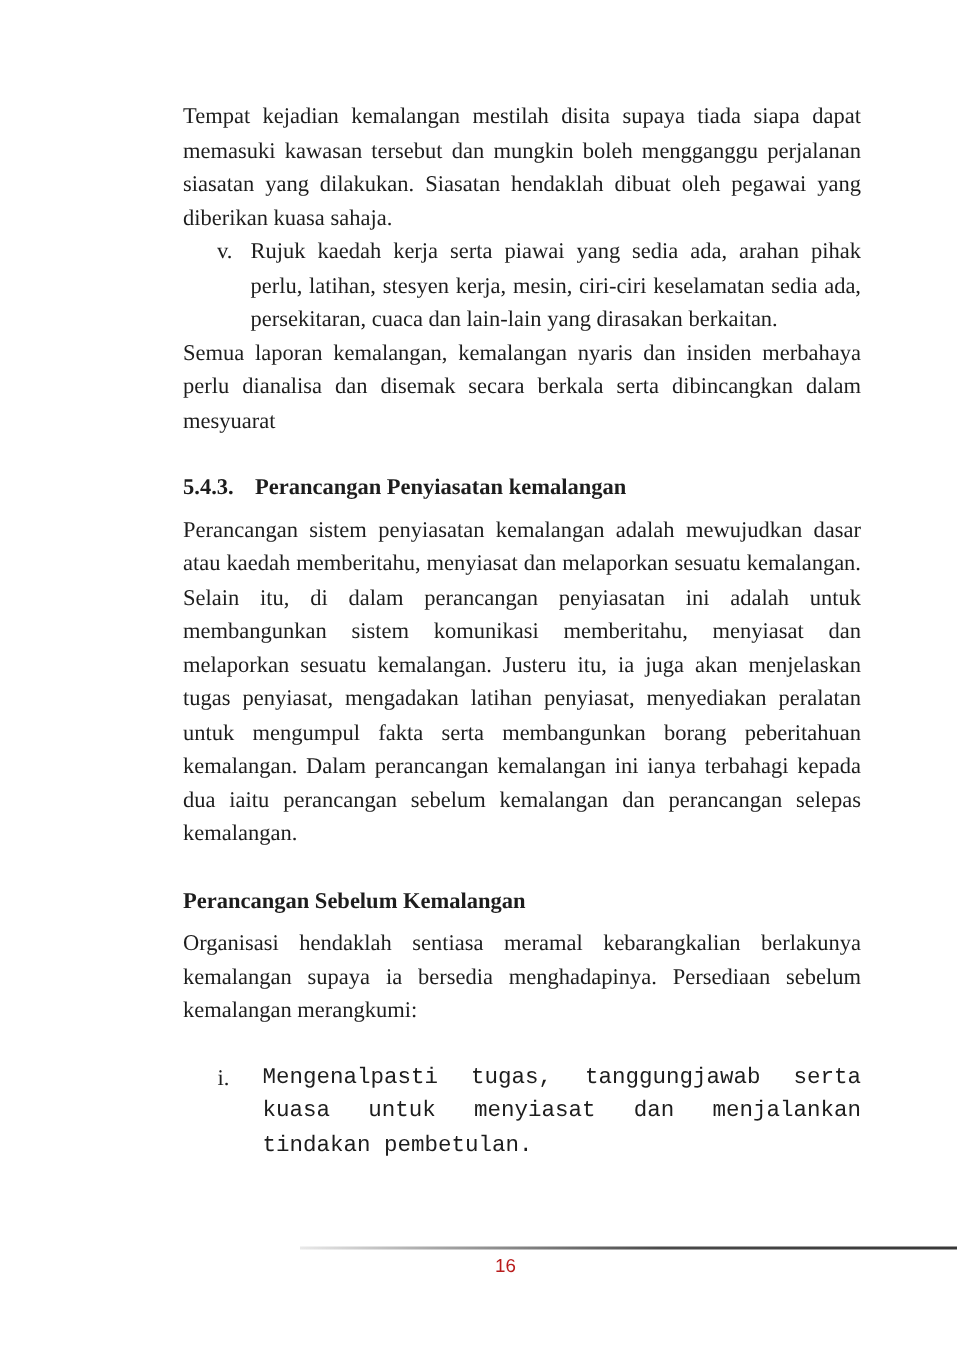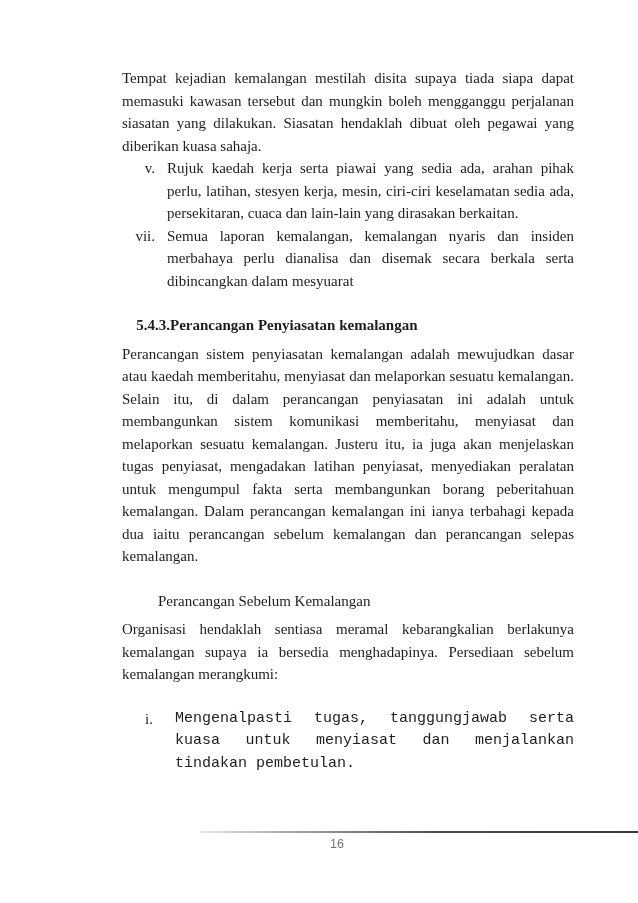--- a/index.html
+++ b/index.html
@@ -33,60 +33,58 @@
   }
   .rlist .txt { flex: 1; text-align: justify; }
   .rlist.lower { margin-top: 22px; }
   .rlist.lower .num { padding-right: 14px; }
   .rlist.lower .txt { padding-left: 8px; font-family: Liberation Mono, monospace; }
   
   .heading {
     display: flex;
     font-weight: bold;
     margin-top: 22px;
-    text-align: right;
   }
   .heading .h-num { flex: 0 0 48px; }
-  .subheading { font-weight: normal; margin-top: 22px; margin-left: 36px; }
+  .subheading { font-weight: bold; margin-top: 22px; }
   
   p.body { text-align: justify; margin: 6px 0 0 0; }
   
   .footer-line {
     position: absolute;
     left: 200px; right: 0; top: 831px;
     height: 2px;
     background: linear-gradient(to right, #e9e9e9, #a8a8a8 20%, #4a4a4a 55%, #383838);
   }
   .page-number {
     position: absolute;
     left: 122px; top: 836px;
     width: 430px;
     text-align: center;
     font-family: "Liberation Sans", sans-serif;
     font-size: 12.5px;
     line-height: 16px;
-    color: #737373;
+    color: #b91c1c;
   }
 </style>
 </head>
 <body>
 
 <div class="page">
   <div class="content">
 
     <div class="rlist upper">
         <div class="li">
           <span class="txt">Tempat kejadian kemalangan mestilah disita supaya tiada siapa dapat memasuki kawasan tersebut dan mungkin boleh mengganggu perjalanan siasatan yang dilakukan. Siasatan hendaklah dibuat oleh pegawai yang diberikan kuasa sahaja.</span>
         </div>
         <div class="li">
           <span class="num">v.</span>
           <span class="txt">Rujuk kaedah kerja serta piawai yang sedia ada, arahan pihak perlu, latihan, stesyen kerja, mesin, ciri-ciri keselamatan sedia ada, persekitaran, cuaca dan lain-lain yang dirasakan berkaitan.</span>
         </div>
         <div class="li">
-          <span class="num">vii.</span>
           <span class="txt">Semua laporan kemalangan, kemalangan nyaris dan insiden merbahaya perlu dianalisa dan disemak secara berkala serta dibincangkan dalam mesyuarat</span>
         </div>
       </div>
 
     <div class="heading">
       <span class="h-num">5.4.3.</span>
       <span class="h-title">Perancangan Penyiasatan kemalangan</span>
     </div>
 
     <p class="body">Perancangan sistem penyiasatan kemalangan adalah mewujudkan dasar atau kaedah memberitahu, menyiasat dan melaporkan sesuatu kemalangan. Selain itu, di dalam perancangan penyiasatan ini adalah untuk membangunkan sistem komunikasi memberitahu, menyiasat dan melaporkan sesuatu kemalangan. Justeru itu, ia juga akan menjelaskan tugas penyiasat, mengadakan latihan penyiasat, menyediakan peralatan untuk mengumpul fakta serta membangunkan borang peberitahuan kemalangan. Dalam perancangan kemalangan ini ianya terbahagi kepada dua iaitu perancangan sebelum kemalangan dan perancangan selepas kemalangan.</p>

